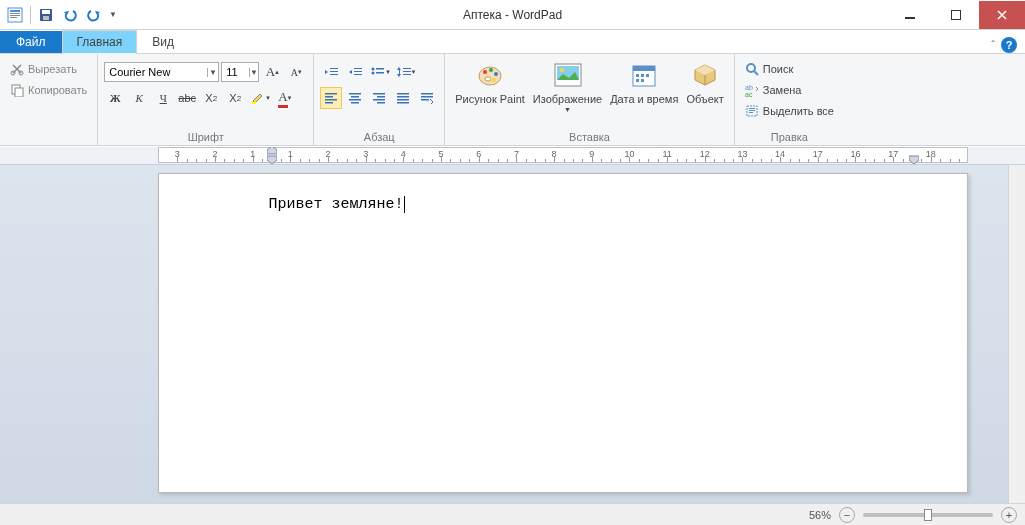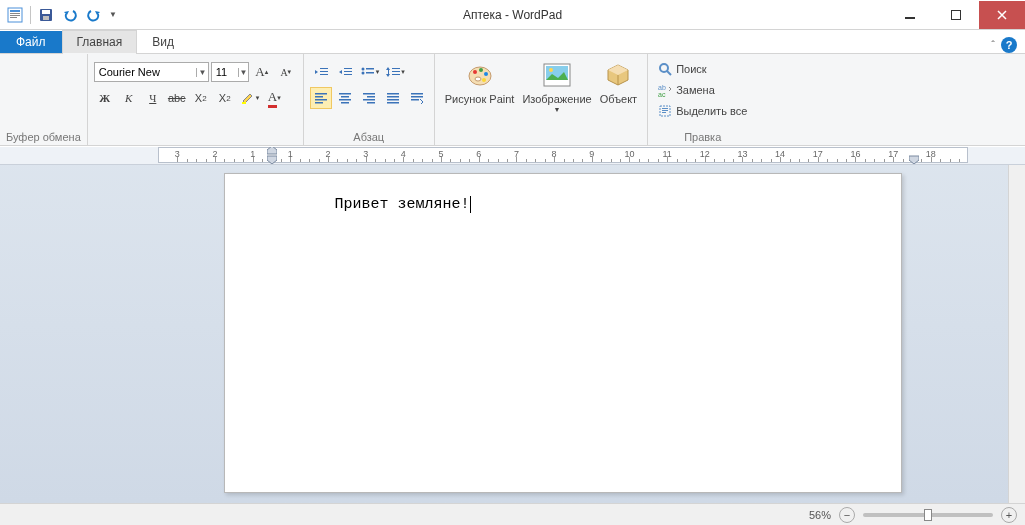--- a/index.html
+++ b/index.html
@@ -8,21 +8,21 @@
 .qat { display: flex; align-items: center; gap: 2px; padding-left: 4px; }
 .qat-btn { width: 22px; height: 22px; display: flex; align-items: center; justify-content: center; cursor: pointer; }
 .qat-sep { width: 1px; height: 18px; background: #c5c5c5; margin: 0 2px; }
 .title-text { position: absolute; left: 50%; transform: translateX(-50%); color: #333; font-size: 12px; }
 .win-controls { margin-left: auto; display: flex; }
 .win-btn { width: 46px; height: 28px; display: flex; align-items: center; justify-content: center; cursor: pointer; }
 .win-close { background: #c75050; color: #fff; }
 .tabs-row { height: 24px; display: flex; align-items: flex-end; background: #fff; border-bottom: 1px solid #d4d4d4; position: relative; }
 .tab-file { background: #1979ca; color: #fff; padding: 4px 16px; font-size: 12px; cursor: pointer; }
 .tab { padding: 4px 14px; font-size: 12px; cursor: pointer; color: #444; border: 1px solid transparent; border-bottom: none; }
-.tab.active { background: #e5e5e5; border-color: #d4d4d4; position: relative; }
+.tab.active { background: #7dd3fc; border-color: #d4d4d4; position: relative; }
 .tab.active::after { content: ''; position: absolute; bottom: -1px; left: 0; right: 0; height: 1px; background: #f5f6f7; }
 .tabs-right { margin-left: auto; display: flex; align-items: center; gap: 6px; padding-right: 8px; }
 .collapse-btn { font-size: 11px; color: #666; cursor: pointer; }
 .help-btn { width: 16px; height: 16px; border-radius: 50%; background: #1979ca; color: #fff; display: flex; align-items: center; justify-content: center; font-size: 11px; font-weight: bold; cursor: pointer; }
 .ribbon { height: 92px; background: #f5f6f7; border-bottom: 1px solid #d4d4d4; display: flex; }
 .group { display: flex; flex-direction: column; border-right: 1px solid #d4d4d4; padding: 3px 6px 0 6px; }
 .group-body { flex: 1; display: flex; align-items: flex-start; }
 .group-label { text-align: center; font-size: 11px; color: #777; padding: 2px 0; }
 .vbtn { display: flex; flex-direction: column; align-items: center; padding: 2px 4px; cursor: pointer; text-align: center; font-size: 11px; color: #444; line-height: 1.2; }
 .vbtn .ic { width: 32px; height: 32px; margin-bottom: 2px; display: flex; align-items: center; justify-content: center; }
@@ -34,21 +34,21 @@
 .combo .dd { width: 14px; text-align: center; border-left: 1px solid #ababab; color: #555; font-size: 8px; }
 .clip-col { display: flex; flex-direction: column; gap: 1px; padding-top: 2px; }
 .clip-item { display: flex; align-items: center; gap: 4px; font-size: 11px; color: #888; cursor: pointer; height: 20px; padding: 0 4px; }
 .edit-col { display: flex; flex-direction: column; gap: 1px; padding-top: 2px; }
 .edit-item { display: flex; align-items: center; gap: 4px; font-size: 11px; color: #444; cursor: pointer; height: 20px; padding: 0 4px; }
 .workspace { position: absolute; top: 147px; bottom: 22px; left: 0; right: 0; background: linear-gradient(to bottom, #dde5ee, #cfd9e6); overflow: hidden; }
 .ruler-wrap { height: 18px; background: #eef2f7; display: flex; justify-content: center; border-bottom: 1px solid #c9d0da; }
 .ruler { width: 810px; height: 16px; background: #fff; border: 1px solid #b8c0cc; position: relative; font-size: 9px; color: #666; margin-left: 100px; }
 .ruler .num { position: absolute; top: 1px; transform: translateX(-50%); }
 .page-area { display: flex; justify-content: center; padding-top: 8px; }
-.page { width: 678px; height: 320px; background: #fff; border: 1px solid #b8b8b8; box-shadow: 2px 2px 4px rgba(0,0,0,.15); padding: 22px 0 15px 110px; margin-left: 100px; }
+.page { width: 810px; height: 320px; background: #fff; border: 1px solid #b8b8b8; box-shadow: 2px 2px 4px rgba(0,0,0,.15); padding: 22px 0 15px 110px; margin-left: 100px; }
 .doc-text { font-family: "Courier New", monospace; font-size: 15px; color: #000; }
 .doc-text .cursor { border-right: 1px solid #000; animation: blink 1s step-end infinite; }
 @keyframes blink { 50% { border-color: transparent; } }
 .status { position: absolute; bottom: 0; left: 0; right: 0; height: 22px; background: #f0f0f0; border-top: 1px solid #d4d4d4; display: flex; align-items: center; justify-content: flex-end; padding: 0 8px; gap: 8px; font-size: 11px; color: #555; }
 .zoom-slider { width: 130px; height: 4px; background: #c0c0c0; position: relative; border-radius: 2px; }
 .zoom-thumb { position: absolute; left: 50%; top: -4px; width: 8px; height: 12px; background: #fff; border: 1px solid #888; transform: translateX(-50%); }
 .zoom-btn { width: 16px; height: 16px; border: 1px solid #aaa; border-radius: 50%; display: flex; align-items: center; justify-content: center; cursor: pointer; font-size: 11px; }
 svg { display: block; }
 .scrollbar-v { position: absolute; right: 0; top: 18px; bottom: 0; width: 17px; background: #f0f0f0; border-left: 1px solid #d4d4d4; }
 </style>
@@ -115,22 +115,42 @@
   <div class="tabs-right">
     <div class="collapse-btn">ˆ</div>
     <div class="help-btn">?</div>
   </div>
 </div>
 
 <div class="ribbon">
 
   <div class="group">
     <div class="group-body">
-    </div>
-    <div class="group-label">Буфер обмена</div>
+      <div class="clip-col">
+        <div class="clip-item">
+          <span>
+              <svg width="14" height="14">
+                <path d="M3 3 L11 11 M11 3 L3 11" stroke="#888" stroke-width="1.5"></path>
+                <circle cx="3" cy="11" r="2" fill="none" stroke="#888"></circle>
+                <circle cx="11" cy="11" r="2" fill="none" stroke="#888"></circle>
+              </svg>
+            </span>
+          <span>Вырезать</span>
+        </div>
+        <div class="clip-item">
+          <span>
+              <svg width="14" height="14">
+                <rect x="2" y="2" width="8" height="9" fill="#fff" stroke="#888"></rect>
+                <rect x="5" y="5" width="8" height="9" fill="#fff" stroke="#888"></rect>
+              </svg>
+            </span>
+          <span>Копировать</span>
+        </div>
+      </div>
+    </div>
   </div>
 
   <div class="group" style="min-width:215px;">
     <div class="group-body" style="flex-direction:column;gap:4px;padding-top:4px;">
       <div class="small-row">
         <div class="combo" style="width:115px;gap:9px;">
           <input value="Courier New" style="">
           <div class="dd">▼</div>
         </div>
         <div class="combo" style="width:38px;">
@@ -159,20 +179,21 @@
               <rect x="2" y="11" width="4" height="2" fill="#ff0"></rect>
             </svg>
             <span style="font-size:7px;">▾</span>
           </div>
         <div class="small-btn">
             <span style="font-family:serif;font-size:13px;border-bottom:3px solid #d32f2f;">A</span>
             <span style="font-size:7px;">▾</span>
           </div>
       </div>
     </div>
+    <div class="group-label">Шрифт</div>
   </div>
 
   <div class="group" style="min-width:120px;">
     <div class="group-body" style="flex-direction:column;gap:4px;padding-top:4px;">
       <div class="small-row">
         <div class="small-btn">
             <svg width="16" height="14">
               <path d="M5 7 L2 5 L2 9 Z" fill="#3b73b9"></path>
               <rect x="7" y="3" width="8" height="1" fill="#3b73b9"></rect>
               <rect x="7" y="6" width="8" height="1" fill="#3b73b9"></rect>
@@ -276,28 +297,43 @@
               <circle cx="9" cy="8" r="2" fill="#ffd54f"></circle>
               <path d="M4 18 L10 12 L16 16 L22 10 L26 18 Z" fill="#4caf50"></path>
             </svg>
           </div>
         <span>Изображение</span>
         <span style="font-size:7px;">▼</span>
       </div>
       <div class="vbtn">
         <div class="ic">
             <svg width="26" height="26">
+              <rect x="2" y="4" width="22" height="20" fill="#fff" stroke="#5b8fc7"></rect>
+              <rect x="2" y="4" width="22" height="5" fill="#5b8fc7"></rect>
+              <rect x="5" y="12" width="3" height="3" fill="#5b8fc7"></rect>
+              <rect x="10" y="12" width="3" height="3" fill="#5b8fc7"></rect>
+              <rect x="15" y="12" width="3" height="3" fill="#5b8fc7"></rect>
+              <rect x="5" y="17" width="3" height="3" fill="#5b8fc7"></rect>
+              <rect x="10" y="17" width="3" height="3" fill="#5b8fc7"></rect>
+            </svg>
+          </div>
+        <span>Дата и время</span>
+      </div>
+      <div class="vbtn">
+        <div class="ic">
+            <svg width="26" height="26">
               <path d="M13 3 L23 8 L23 18 L13 23 L3 18 L3 8 Z" fill="#e8c77e" stroke="#b8934a"></path>
               <path d="M13 3 L23 8 L13 13 L3 8 Z" fill="#f5deb3"></path>
               <path d="M13 13 L13 23" stroke="#b8934a"></path>
             </svg>
           </div>
         <span>Объект</span>
       </div>
     </div>
+    <div class="group-label">Вставка</div>
   </div>
 
   <div class="group" style="border-right:none;">
     <div class="group-body">
       <div class="edit-col">
         <div class="edit-item">
           <span>
               <svg width="14" height="14">
                 <circle cx="6" cy="6" r="4" fill="none" stroke="#5b8fc7" stroke-width="2"></circle>
                 <path d="M9 9 L13 13" stroke="#5b8fc7" stroke-width="2"></path>

